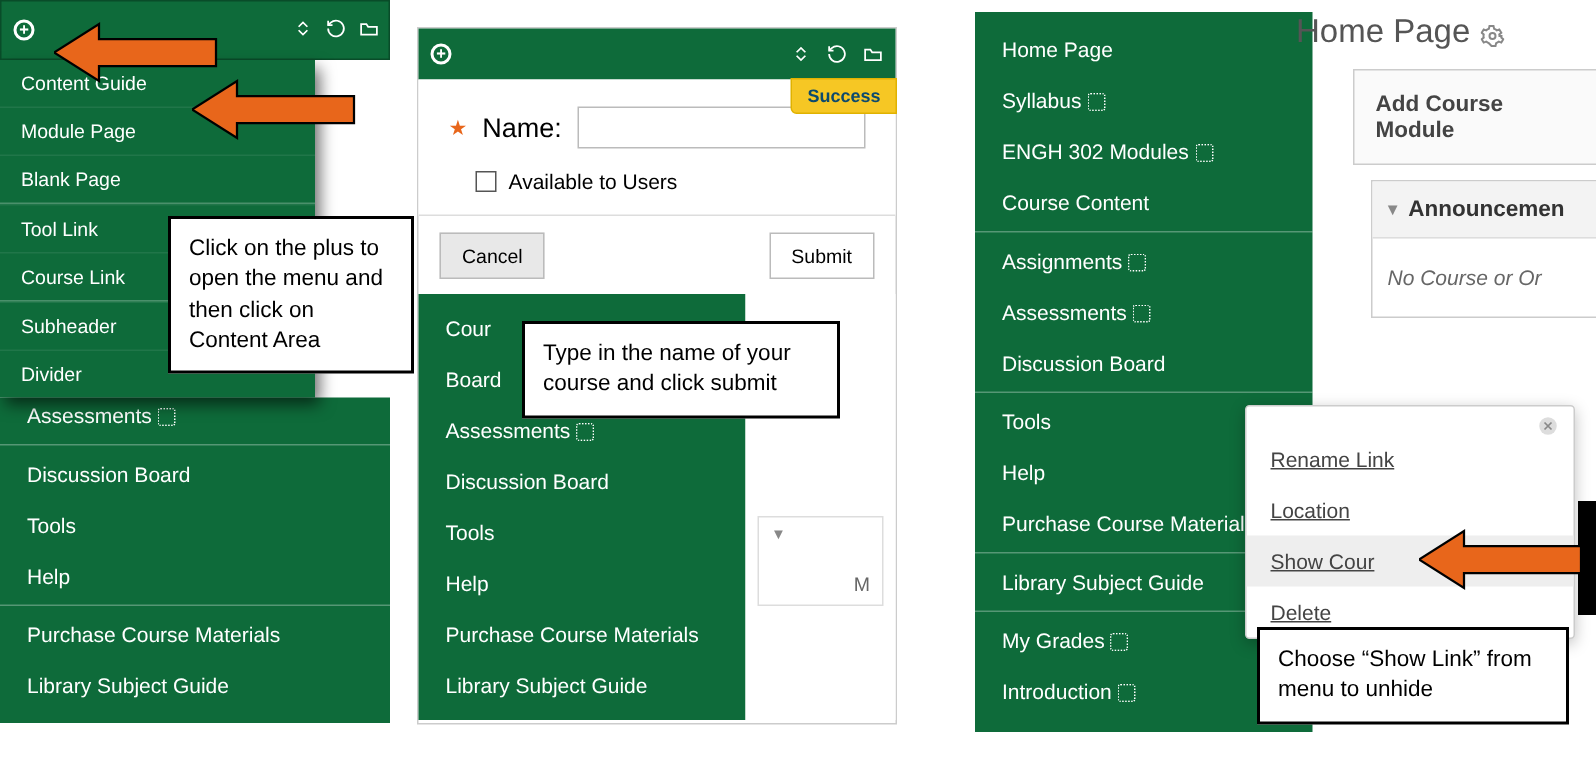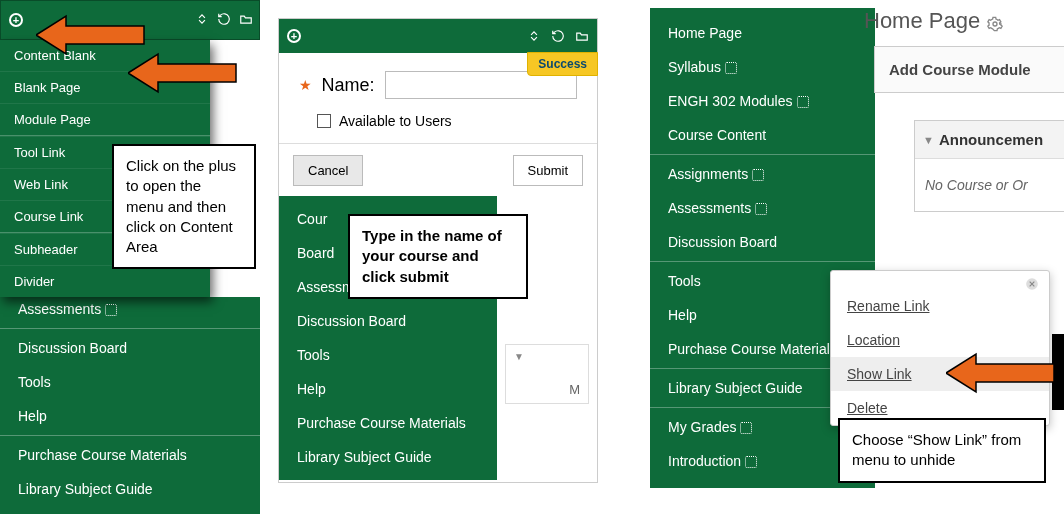--- a/index.html
+++ b/index.html
@@ -18,21 +18,21 @@
   .p1-dropdown { background:#0e6b3a; color:#fff; width:210px; box-shadow:3px 5px 10px rgba(0,0,0,0.6); position:relative; z-index:5;}
   .p1-dropdown .dd-item { padding:8px 14px; font-size:13px; cursor:pointer; border-top:1px solid rgba(255,255,255,0.08);}
   .p1-dropdown .dd-item.first { border-top:none; }
   .p1-dropdown .sep { height:1px; background:rgba(255,255,255,0.25); }
 
   .p1-sidebar-rest { background:#0e6b3a; color:#fff; width:260px; padding-bottom:8px;}
   .p1-sidebar-rest .sb-item { padding:9px 18px; font-size:14px; cursor:pointer;}
   .p1-sidebar-rest .sb-sep { height:1px; background:rgba(255,255,255,0.3); margin:2px 0;}
 
   .tip-box { position:absolute; background:#fff; border:2px solid #000; padding:10px 12px; font-size:15px; color:#000; z-index:50;}
-  .tip1 { left:112px; top:144px; width:144px; line-height:1.35;}
+  .tip1 { left:112px; top:144px; width:164px; line-height:1.35;}
 
   
   .panel2 { position:absolute; left:278px; top:18px; width:320px; height:465px; border:1px solid #ccc;}
   .p2-topbar { background:#0e6b3a; height:34px; display:flex; align-items:center; justify-content:space-between; padding:0 8px;}
   .p2-topbar .right { display:flex; gap:10px;}
   .p2-success { position:absolute; right:-1px; top:33px; background:#f6c724; color:#0c4a6e; font-size:12px; font-weight:bold; padding:4px 10px; border-radius:0 0 0 4px; border:1px solid #e0b200;}
   .p2-form { background:#fff; padding:18px 20px 14px 20px; border-bottom:1px solid #ddd;}
   .p2-form h2 { font-size:16px; font-weight:bold; margin-bottom:18px;}
   .p2-form .row { display:flex; align-items:center; gap:10px; margin-bottom:14px;}
   .p2-form .star { color:#e8661b; font-size:14px;}
@@ -45,28 +45,28 @@
   .p2-buttons .cancel { background:#e8e8e8;}
   .p2-buttons .submit { background:#fff;}
   .p2-sidebar { background:#0e6b3a; color:#fff; width:218px; padding:6px 0;}
   .p2-sidebar-wrap { display:flex; }
   .p2-sidebar .sb-item { padding:9px 18px; font-size:14px; cursor:pointer;}
   .p2-right-content { flex:1; background:#fff; border-left:0; position:relative;}
   .p2-ann-box { border:1px solid #ddd; margin:8px; padding:6px 8px; font-size:13px; color:#666; position:relative;}
   .p2-ann-row { display:flex; align-items:center; gap:4px; color:#888; font-size:12px;}
   .p2-ann-row .chev { font-size:10px;}
 
-  .tip2 { left:348px; top:214px; width:180px; line-height:1.35;font-weight:bold;}
+  .tip2 { left:348px; top:214px; width:212px; line-height:1.35;}
 
   
   .panel3 { position:absolute; left:650px; top:0; width:414px; height:495px;}
   .p3-header { position:absolute; right:0; top:0; width:200px; text-align:left; padding:8px 0 6px 0;}
   .p3-header .title { font-size:22px; color:#555; font-weight:normal;}
   .p3-header .gear { display:inline-block; width:16px; height:16px; vertical-align:middle; margin-left:2px;}
-  .p3-addmod { position:absolute; right:0; top:46px; width:190px; border:1px solid #ccc; border-right:none; background:#fafafa; padding:14px 14px; font-size:15px; color:#444; font-weight:bold;}
+  .p3-addmod { position:absolute; right:0; top:46px; width:162px; border:1px solid #ccc; border-right:none; background:#fafafa; padding:14px 14px; font-size:15px; color:#444; font-weight:bold;}
   .p3-annpanel { position:absolute; right:0; top:120px; width:150px; border:1px solid #ccc; border-right:none; background:#fff; padding:0;}
   .p3-annpanel .hdr { background:#f3f3f3; padding:10px 8px; font-size:15px; font-weight:bold; color:#333; display:flex; align-items:center; gap:5px; border-bottom:1px solid #ddd;}
   .p3-annpanel .body { padding:18px 10px; font-size:14px; font-style:italic; color:#666;}
 
   .p3-sidebar { background:#0e6b3a; color:#fff; width:225px; padding:8px 0; position:absolute; left:0; top:8px; height:480px;}
   .p3-sidebar .sb-item { padding:9px 18px; font-size:14px; cursor:pointer; position:relative;}
   .p3-sidebar .sb-sep { height:1px; background:rgba(255,255,255,0.3); margin:2px 0;}
 
   .p3-ctx { position:absolute; left:830px; top:270px; width:220px; background:#fff; border:1px solid #ccc; box-shadow:0 3px 10px rgba(0,0,0,0.25); border-radius:3px; z-index:40;}
   .p3-ctx .close { position:absolute; right:8px; top:6px; width:16px; height:16px; color:#aaa; font-size:14px; cursor:pointer;}
@@ -102,26 +102,25 @@
         </span>
       <span>
           <svg width="14" height="14" viewBox="0 0 24 24" fill="none" stroke="#fff" stroke-width="2">
             <path d="M3 7h6l2 3h10v9H3z"></path>
           </svg>
         </span>
     </div>
   </div>
 
   <div class="p1-dropdown">
-    <div class="dd-item first">Content Blank</div>
+    <div class="dd-item first">Content Guide</div>
+    <div class="dd-item">Module Page</div>
     <div class="dd-item">Blank Page</div>
-    <div class="dd-item">Module Page</div>
     <div class="sep"></div>
     <div class="dd-item">Tool Link</div>
-    <div class="dd-item">Web Link</div>
     <div class="dd-item">Course Link</div>
     <div class="sep"></div>
     <div class="dd-item">Subheader</div>
     <div class="dd-item">Divider</div>
   </div>
 
   <div class="p1-sidebar-rest">
     <div class="sb-item" style="padding-top:4px;"><span>Assessments</span><span class="hidden-icon"></span></div>
     <div class="sb-sep"></div>
     <div class="sb-item">Discussion Board</div>
@@ -250,21 +249,21 @@
 
 <div class="p3-ctx">
   <span class="close">
     <svg width="14" height="14" viewBox="0 0 24 24">
         <circle cx="12" cy="12" r="10" fill="#ddd"></circle>
         <path d="M8 8l8 8M16 8l-8 8" stroke="#888" stroke-width="2"></path>
       </svg>
   </span>
   <div class="mi first">Rename Link</div>
   <div class="mi">Location</div>
-  <div class="mi hl">Show Link</div>
+  <div class="mi hl">Show Cour</div>
   <div class="mi">Delete</div>
 </div>
 
 <svg class="orange-arrow" style="left:946px; top:352px;" width="110" height="42">
   <polygon points="0,21 30,2 30,12 108,12 108,30 30,30 30,40" fill="#e8661b" stroke="#000" stroke-width="1.5"></polygon>
 </svg>
 <div class="black-flag" style="left:1052px; top:334px; width:12px; height:76px;"></div>
 
 <div class="tip-box tip3">Choose “Show Link” from menu to unhide</div>
 

